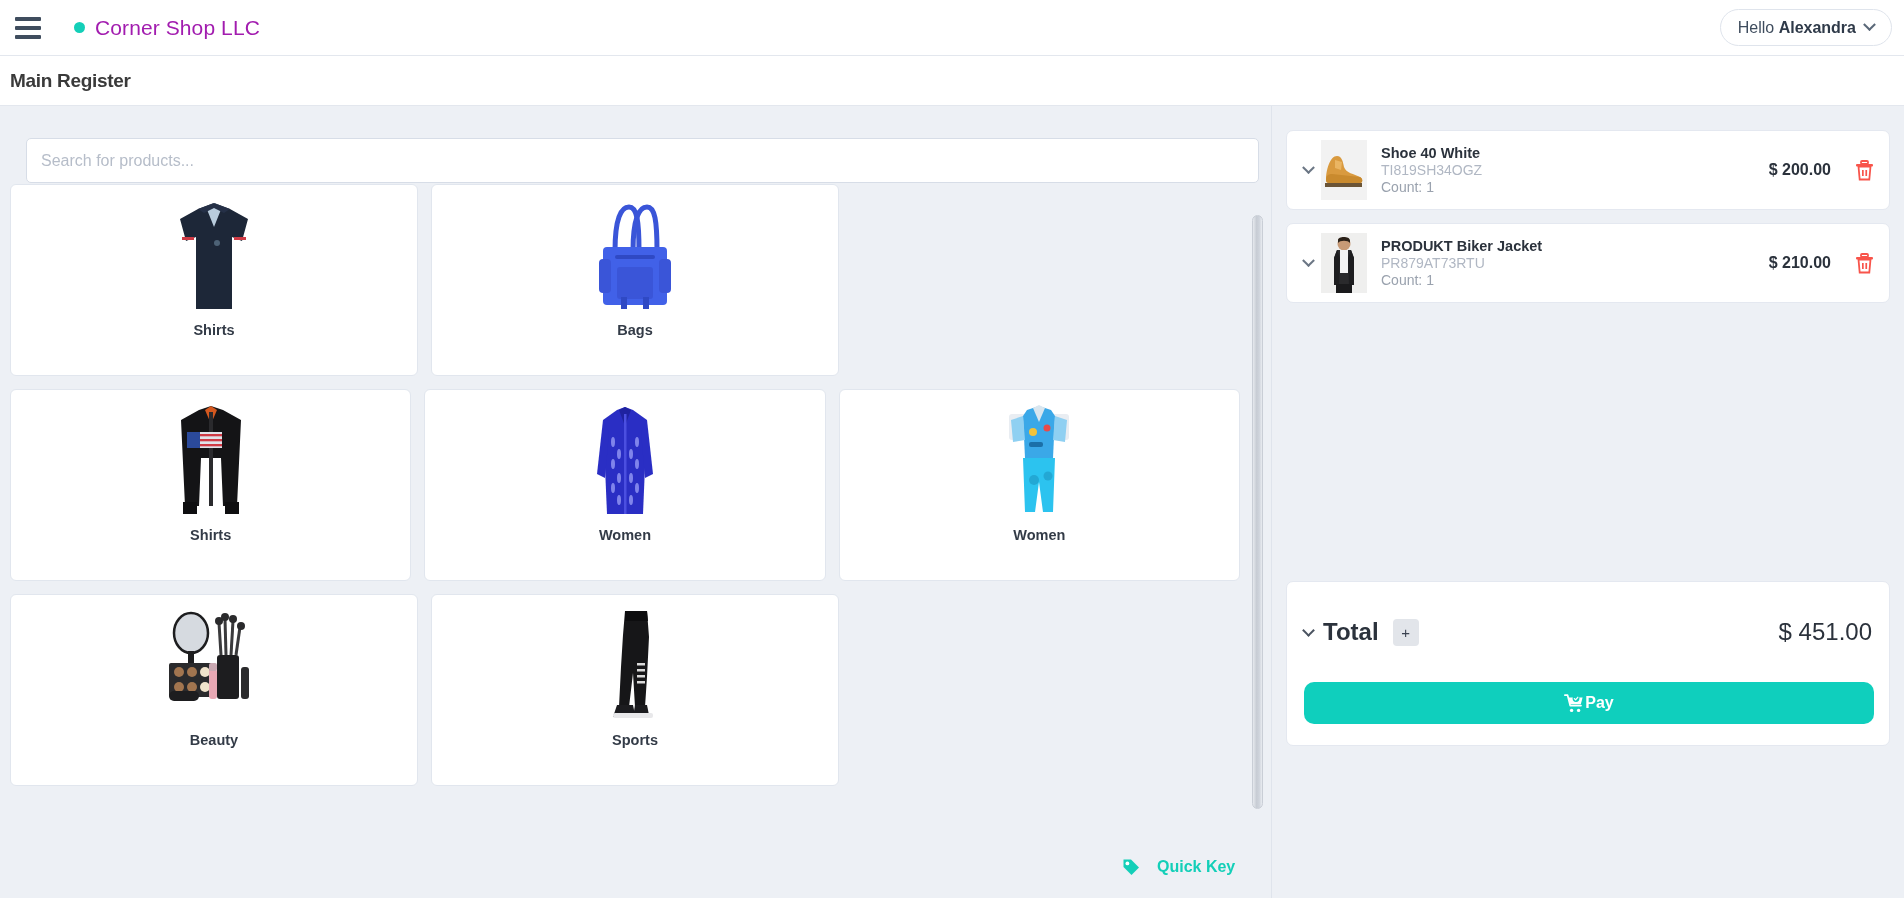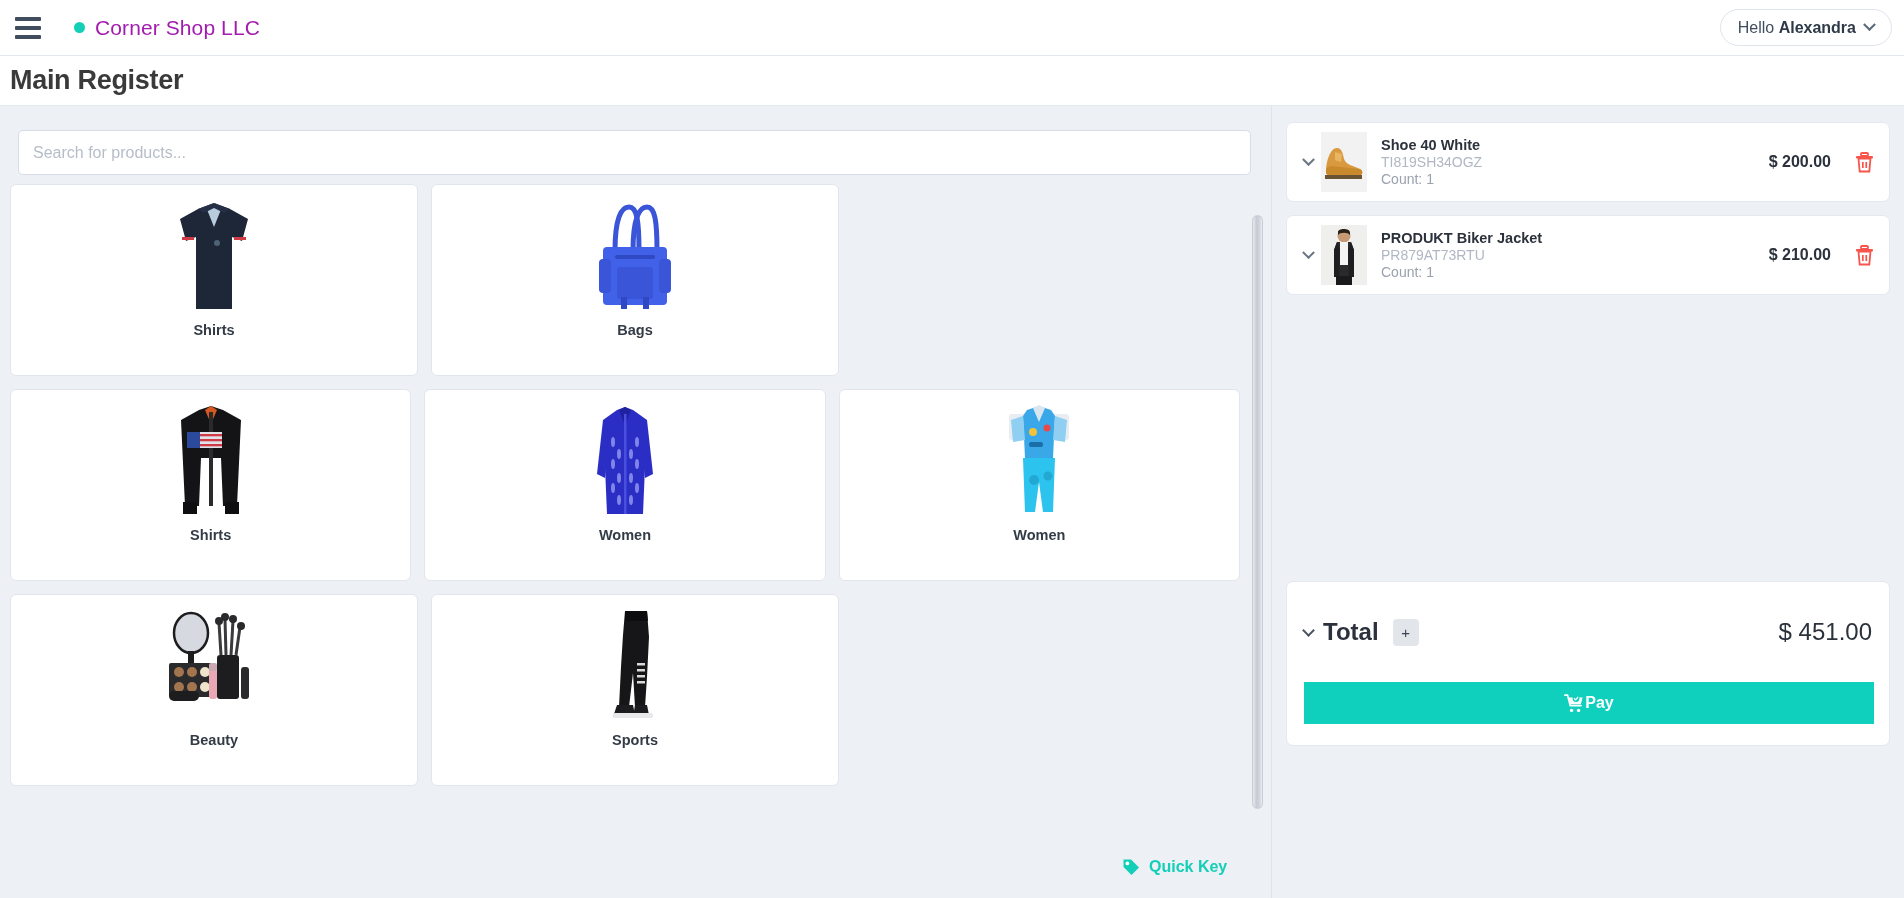--- a/index.html
+++ b/index.html
@@ -36,26 +36,26 @@
   .chev { display: inline-block; width: 9px; height: 9px;
           border-right: 2px solid #5a6878; border-bottom: 2px solid #5a6878;
           transform: rotate(45deg) translate(-2px,-2px); }
 
   
   .titlebar {
     position: absolute; left: 0; top: 56px; width: 1904px; height: 50px;
     background: #fff; border-bottom: 1px solid #e3e7ee;
     display: flex; align-items: center;
   }
-  .page-title { margin-left: 10px; font-size: 27px; font-weight: 700; color: #3a3a3a; letter-spacing: -.3px; }
+  .page-title { margin-left: 10px; font-size: 19px; font-weight: 700; color: #3a3a3a; letter-spacing: -.3px; }
 
   
   .left-panel {
     position: absolute; left: 0; top: 106px; width: 1272px; height: 792px;
-    background: #edf0f5; padding: 8px;
+    background: #edf0f5; padding: 16px;
   }
   .search-wrap { padding: 16px 10px 0 10px; }
   .search-input {
     width: 1233px; height: 45px; border: 1px solid #d7dde7; border-radius: 5px;
     background: #fff; padding: 0 14px; font-size: 16px; color: #3f4d5e;
     font-family: "Liberation Sans", sans-serif; outline: none;
   }
   .search-input::placeholder { color: #b6bdc9; }
 
   .grid {
@@ -77,28 +77,28 @@
   .vscroll { position: absolute; left: 1252px; top: 215px; width: 11px; height: 594px;
              background: #edf0f5; }
   .vscroll-thumb { position: absolute; left: 0; top: 0; width: 11px; height: 594px;
              background: linear-gradient(to right,#e6e9ee,#c7ccd4 40%,#cfd4dc 70%,#e9ecf1);
              border-radius: 6px; border: 1px solid #c9ced6; }
   .vdivider { position: absolute; left: 1271px; top: 106px; width: 1px; height: 792px; background: #dfe4ec; }
 
   
   .quick-key {
     position: absolute; left: 1122px; top: 858px;
-    display: flex; align-items: center; gap: 9px; cursor: pointer;
+    display: flex; align-items: center; gap: 17px; cursor: pointer;
   }
   .quick-key-label { font-size: 16px; font-weight: 700; color: #13cfb8; }
 
   
   .cart-panel {
     position: absolute; left: 1272px; top: 106px; width: 632px; height: 792px;
-    background: #edf0f5; padding: 16px 14px 0 14px;
+    background: #edf0f5; padding: 24px 14px 0 14px;
   }
   .cart-card {
     width: 604px; background: #fff; border: 1px solid #e4e8f0; border-radius: 7px;
     display: flex; align-items: center; padding: 9px 12px 9px 8px; margin-bottom: 13px;
     min-height: 78px;
   }
   .cart-chev { width: 26px; display: flex; align-items: center; justify-content: center; cursor: pointer; }
   .cart-chev i { display: block; width: 9px; height: 9px;
                  border-right: 2px solid #6b7684; border-bottom: 2px solid #6b7684;
                  transform: rotate(45deg) translate(-2px,-2px); }
@@ -120,21 +120,21 @@
   .total-chev { width: 9px; height: 9px; border-right: 2px solid #4a5360; border-bottom: 2px solid #4a5360;
                 transform: rotate(45deg); margin-right: 10px; margin-top: -4px; }
   .total-label { font-size: 24px; font-weight: 700; color: #2b323c; }
   .plus-btn {
     margin-left: 14px; width: 26px; height: 27px; background: #e2e5ea; border: none; border-radius: 4px;
     font-size: 15px; color: #3a4250; cursor: pointer; line-height: 27px; text-align: center;
     font-family: "Liberation Sans", sans-serif;
   }
   .total-amount { margin-left: auto; font-size: 24px; font-weight: 400; color: #2b323c; }
   .pay-btn {
-    width: 570px; height: 42px; background: #0fcfbd; border: none; border-radius: 0;
+    width: 570px; height: 42px; background: #0fcfbd; border: none; border-radius: 10px;
     color: #fff; font-size: 16px; font-weight: 700; cursor: pointer;
     display: flex; align-items: center; justify-content: center; 
     font-family: "Liberation Sans", sans-serif;
   }
 </style>
 </head>
 <body>
 
 <div class="app">
 

